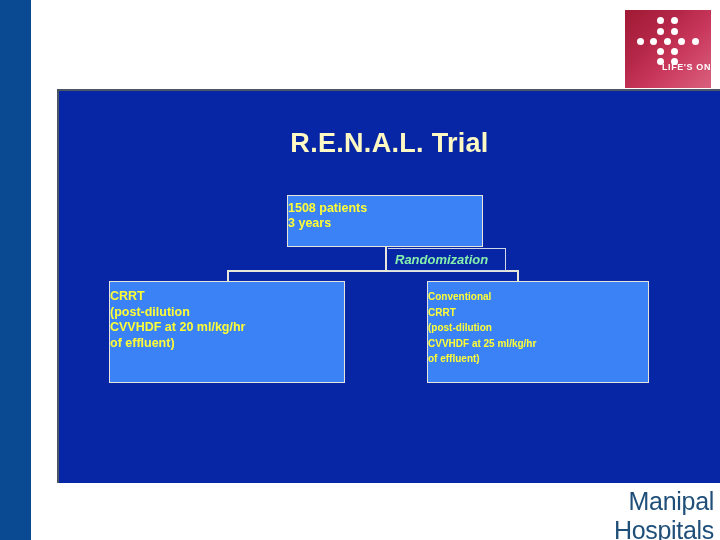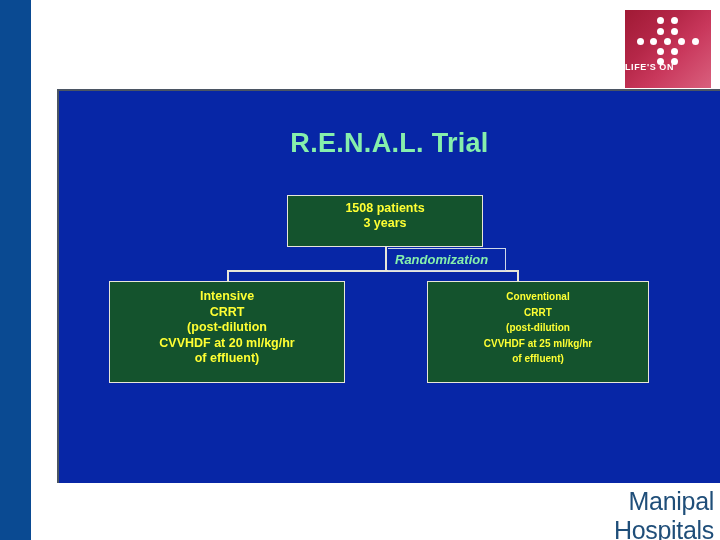--- a/index.html
+++ b/index.html
@@ -48,21 +48,21 @@
     height: 7px;
     background: #ffffff;
     border-radius: 50%;
     display: block;
   }
   #corner-logo .logo-tag {
     position: absolute;
     left: 0;
     right: 0;
     top: 52px;
-    text-align: left;
+    text-align: right;
     color: #ffffff;
     font-size: 9px;
     font-weight: bold;
     letter-spacing: 0.6px;
     font-family: "Liberation Sans", sans-serif;
   }
 
   
   #slide-panel {
     position: absolute;
@@ -75,44 +75,44 @@
     border-left: 2px solid #4b5563;
     box-sizing: border-box;
   }
 
   #slide-title {
     position: absolute;
     left: 0;
     right: 0;
     top: 37px;
     text-align: center;
-    color: #86efac;
+    color: #fef9c3;
     font-size: 27px;
     font-weight: bold;
     letter-spacing: 0.3px;
     font-family: "Liberation Sans", sans-serif;
   }
 
   
   #flow {
     position: absolute;
     left: 0;
     top: 0;
     width: 663px;
     height: 394px;
   }
 
   .fbox {
     position: absolute;
     border: 1px solid #e8e6d8;
-    background: #14532d;
+    background: #3b82f6;
     box-sizing: border-box;
     color: #ffff33;
     font-weight: bold;
-    text-align: center;
+    text-align: left;
     font-family: "Liberation Sans", sans-serif;
   }
 
   #box-enrollment {
     left: 228px;
     top: 104px;
     width: 196px;
     height: 52px;
     padding-top: 5px;
     font-size: 12.5px;
@@ -224,21 +224,20 @@
     </div>
 
     <div class="conn" id="conn-vert-top"></div>
     <div class="conn" id="conn-horiz"></div>
     <div class="conn" id="conn-vert-left"></div>
     <div class="conn" id="conn-vert-right"></div>
 
     <div id="box-randomization">Randomization</div>
 
     <div class="fbox" id="box-intensive">
-      <span class="line">Intensive</span>
       <span class="line">CRRT</span>
       <span class="line">(post-dilution</span>
       <span class="line">CVVHDF at 20 ml/kg/hr</span>
       <span class="line">of effluent)</span>
     </div>
 
     <div class="fbox" id="box-conventional">
       <span class="line">Conventional</span>
       <span class="line">CRRT</span>
       <span class="line">(post-dilution</span>

